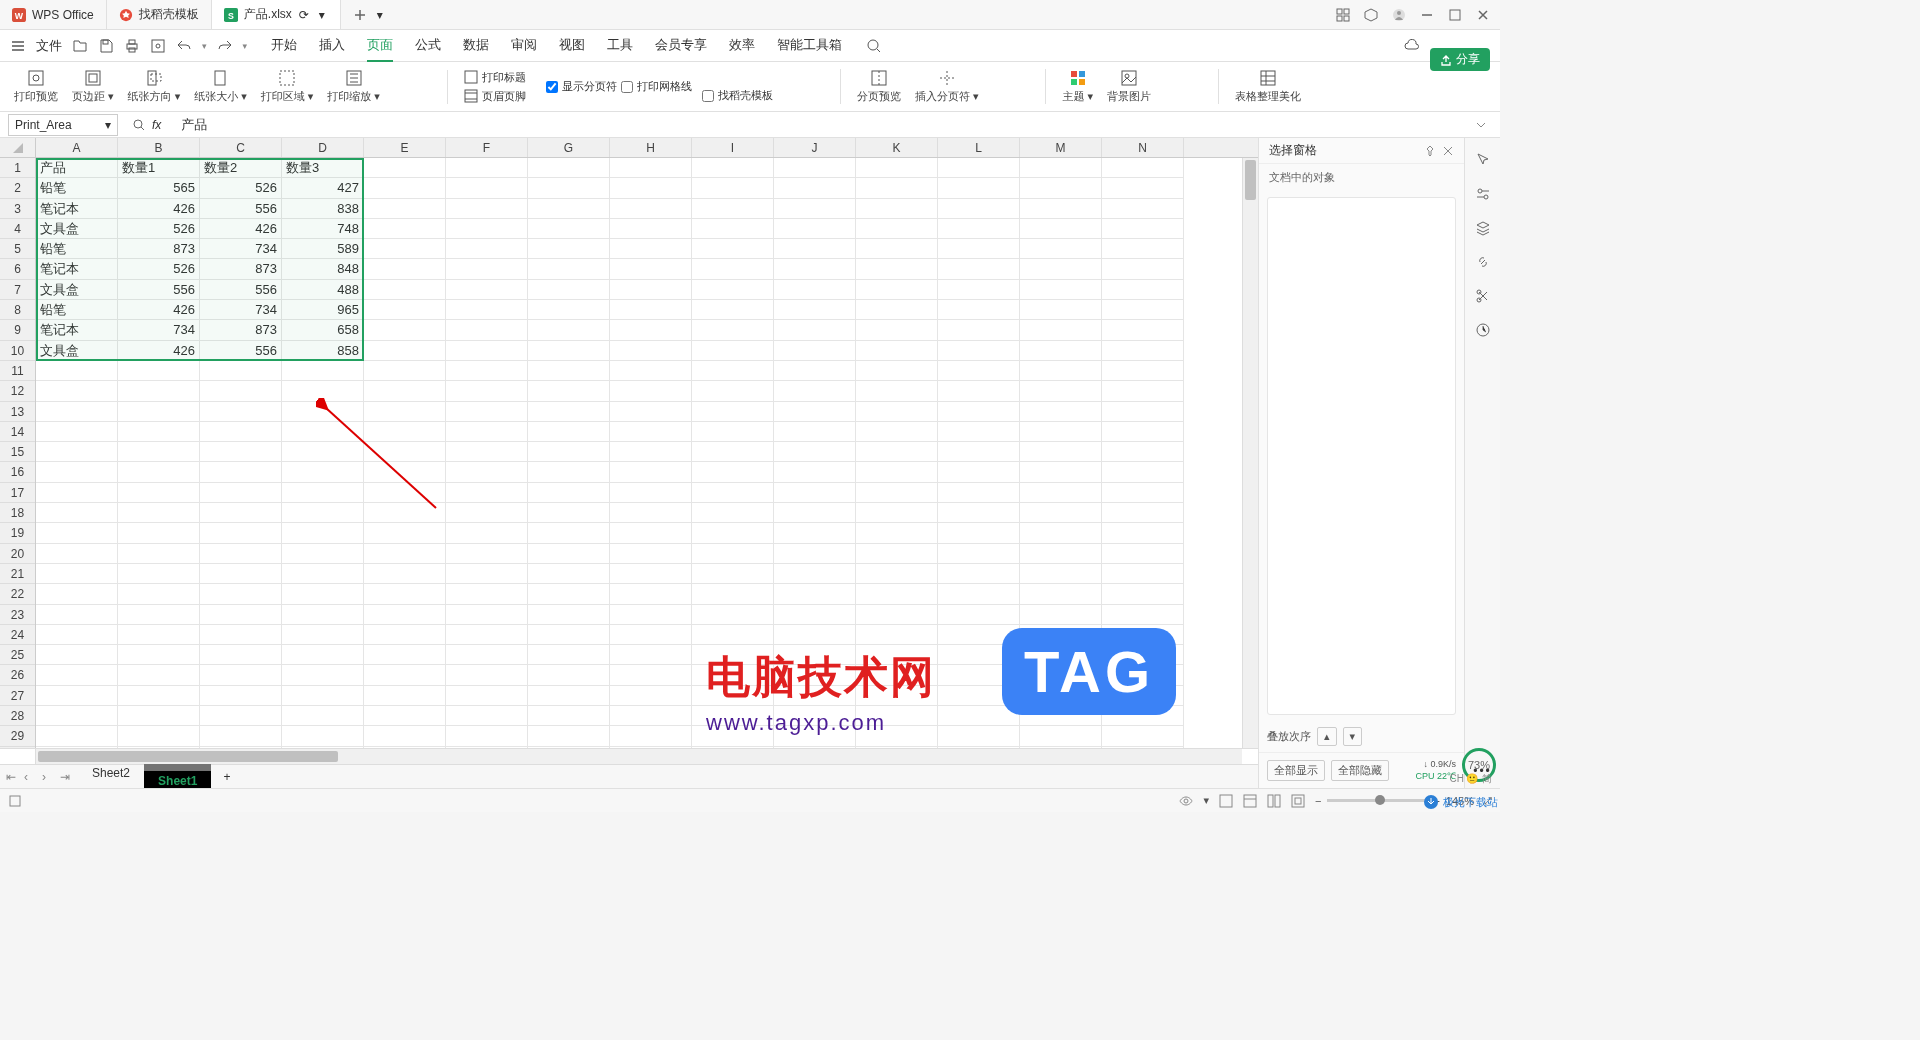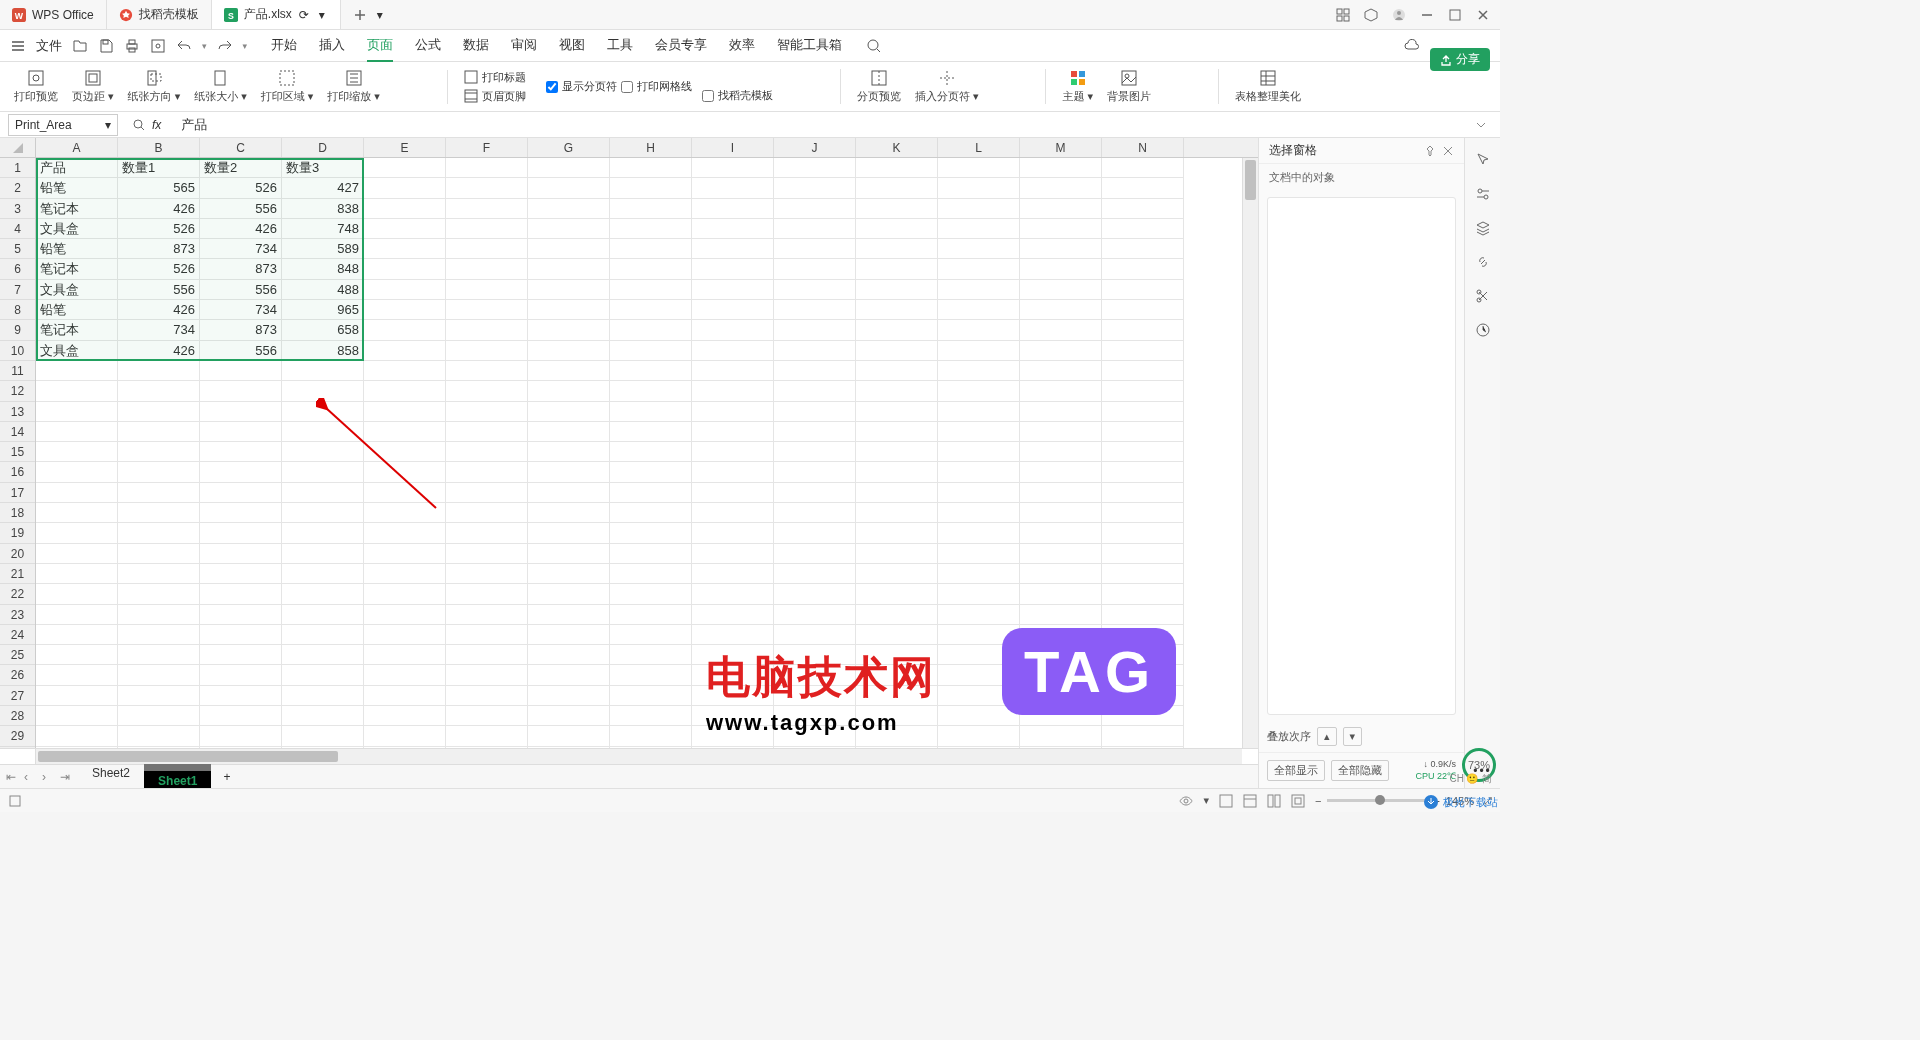--- a/index.html
+++ b/index.html
@@ -65,22 +65,22 @@
 .sheettabs { height: 24px; display: flex; align-items: center; border-top: 1px solid #ddd; padding: 0 6px; gap: 4px; background: #f7f7f7; }
 .navarrow { width: 14px; height: 14px; cursor: pointer; color: #888; display:flex; align-items:center;}
 .stab { padding: 3px 14px; font-size: 12px; cursor: pointer; }
 .stab.active { background: #000000; color: #22a060; font-weight: 700; border-top: 8px solid #737373; }
 .statusbar { height: 24px; border-top: 1px solid #e0e0e0; display: flex; align-items: center; padding: 0 8px; gap: 10px; background: #f7f7f7; font-size: 11px; color: #555; }
 .statusbar .right { margin-left: auto; display: flex; align-items: center; gap: 10px; }
 .zoom { display: flex; align-items: center; gap: 6px; }
 .zoom .track { width: 100px; height: 3px; background: #ccc; position: relative; }
 .zoom .track .knob { position: absolute; left: 48%; top: -4px; width: 10px; height: 10px; background: #888; border-radius: 50%; }
 .watermark { position: absolute; font-size: 44px; font-weight: 700; color: #e02020; letter-spacing: 2px; pointer-events: none; }
-.watermark.sub { font-size: 22px; font-weight: 700; color: #000000; }
-.tag-badge { position: absolute; background: #8b5cf6; color: #fff; font-size: 58px; font-weight: 800; padding: 10px 22px; border-radius: 20px; letter-spacing: 4px; }
+.watermark.sub { font-size: 22px; font-weight: 400; color: #4c1d95; }
+.tag-badge { position: absolute; background: #3b82f6; color: #fff; font-size: 58px; font-weight: 800; padding: 10px 22px; border-radius: 20px; letter-spacing: 4px; }
 .floatr { position: absolute; right: 4px; bottom: 30px; display: flex; flex-direction: column; align-items: center; gap: 4px; font-size: 10px; color: #666; }
 .cpu-ring { width: 34px; height: 34px; border: 3px solid #22a060; border-radius: 50%; display: flex; align-items: center; justify-content: center; font-size: 11px; }
 .dl-badge { position: absolute; right: 2px; bottom: 2px; font-size: 11px; color: #2b7fd6; display: flex; align-items: center; gap: 4px; }
 svg { display: block; }
 </style>
 </head>
 <body>
 
 <div class="app">
 

